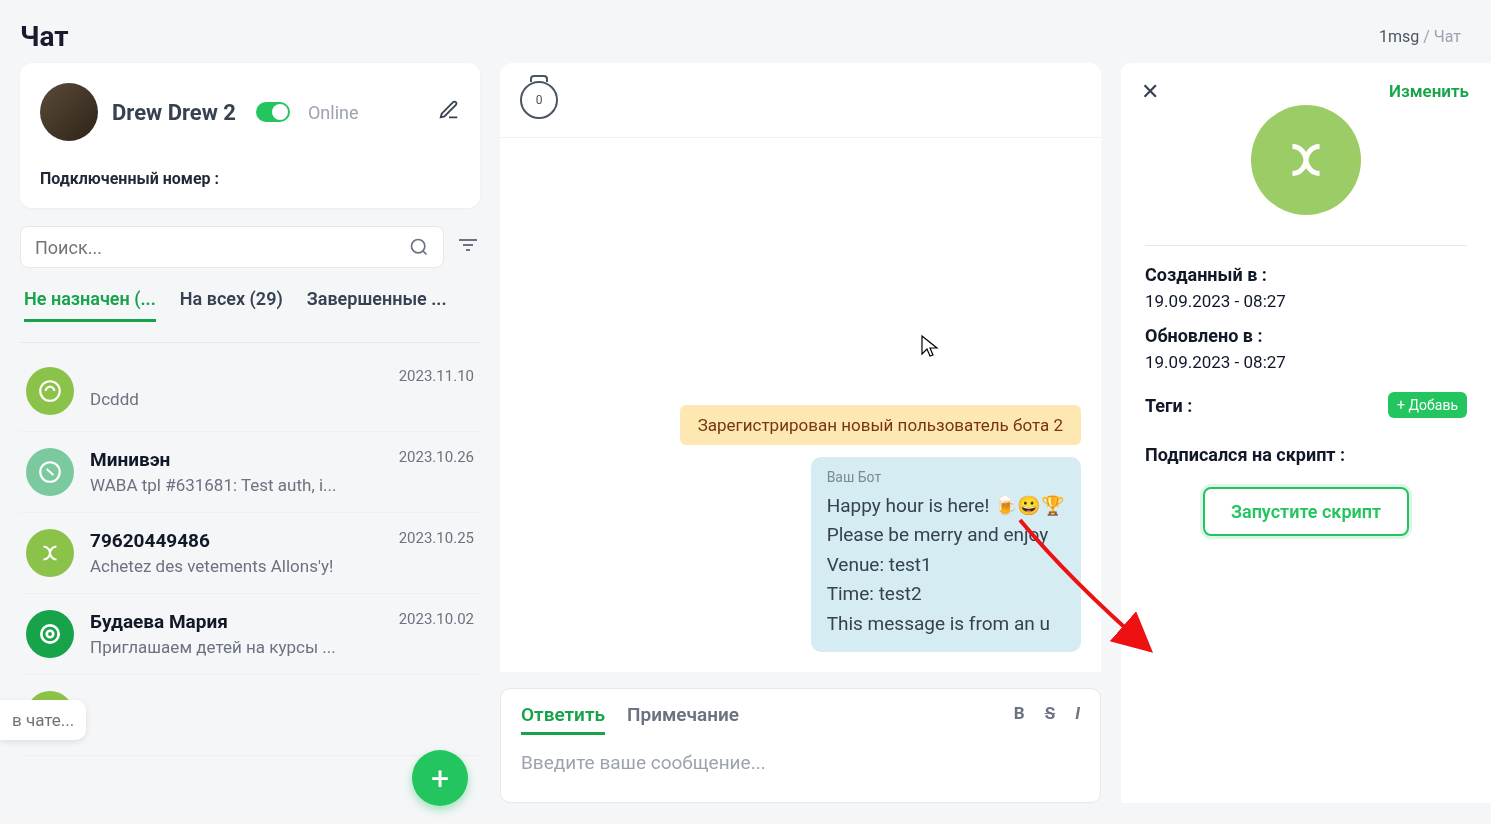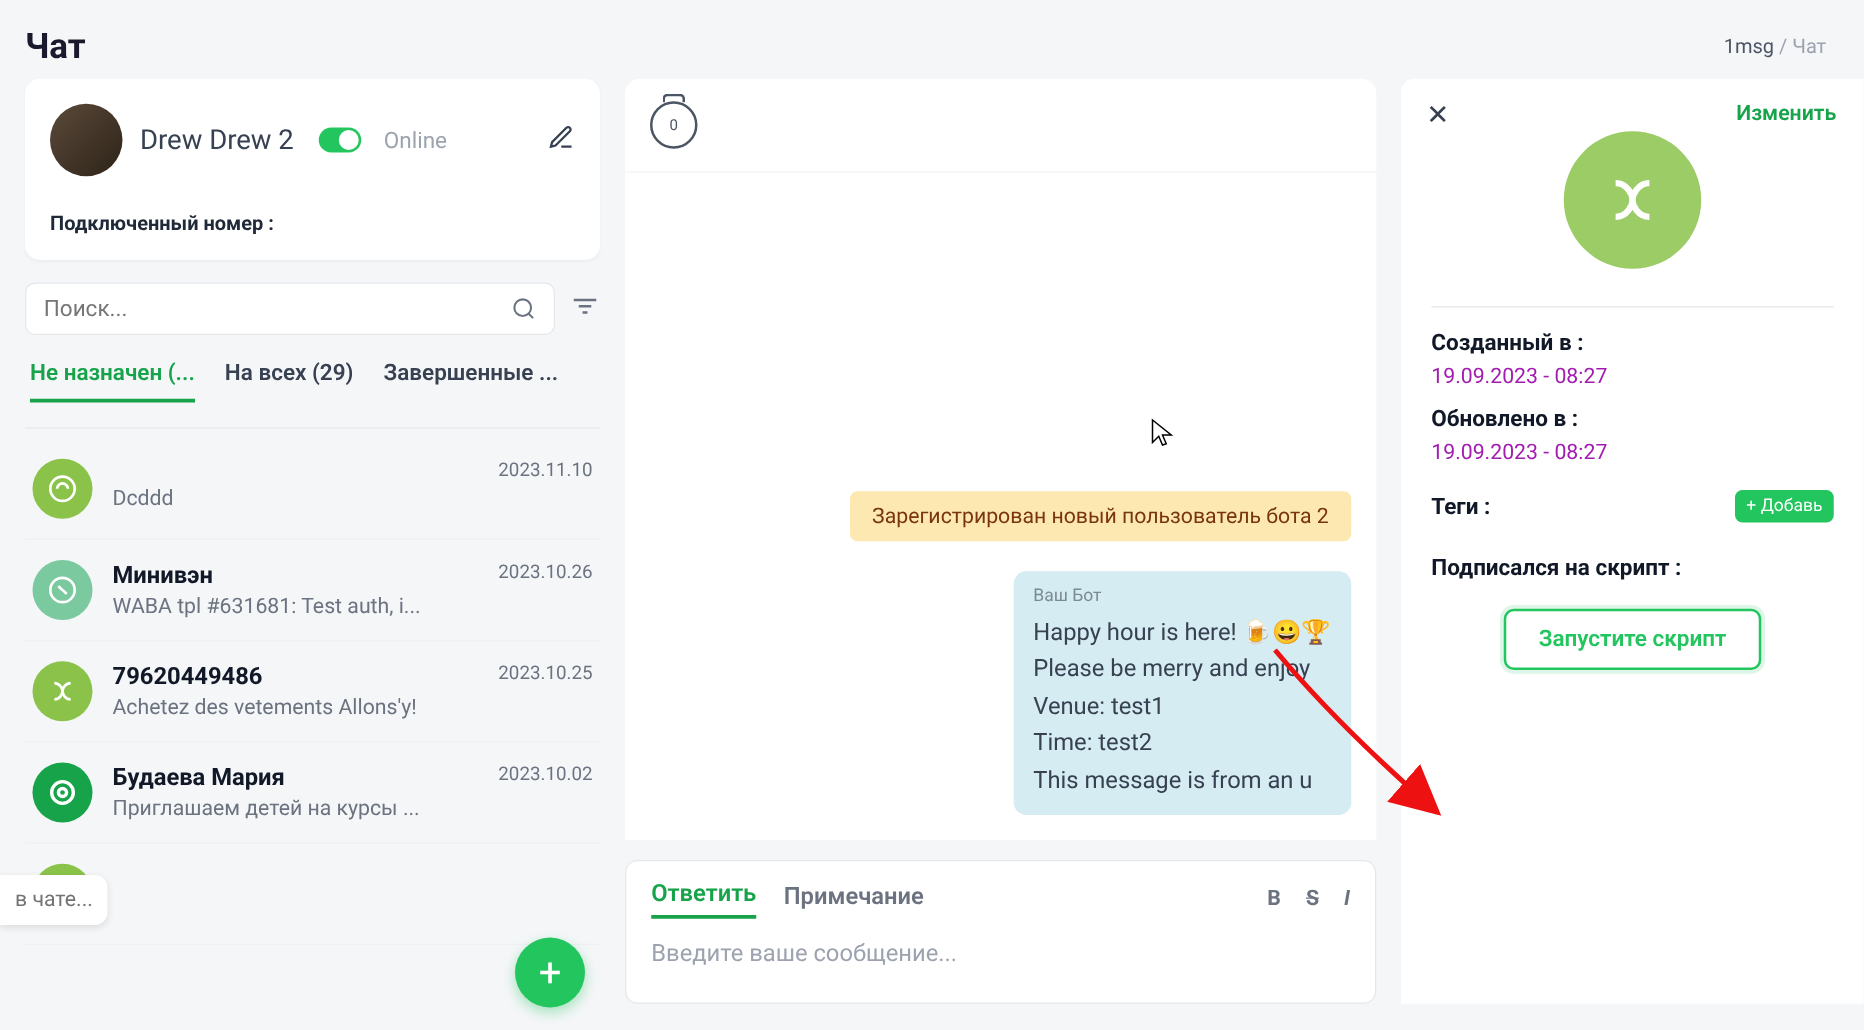--- a/index.html
+++ b/index.html
@@ -10,21 +10,21 @@
   .breadcrumb { font-size: 16px; color: #9ca3af; }
   .breadcrumb .active { color: #4b5563; }
   
   .main { display: flex; gap: 20px; padding: 0 0 0 20px; height: 740px; }
   
   
   .sidebar { width: 460px; display: flex; flex-direction: column; }
   .profile-card { background: #fff; border-radius: 12px; padding: 20px; margin-bottom: 18px; box-shadow: 0 1px 3px rgba(0,0,0,0.04); }
   .profile-top { display: flex; align-items: center; gap: 14px; }
   .avatar { width: 58px; height: 58px; border-radius: 50%; background: linear-gradient(135deg,#5b4a3a,#2d2318); flex-shrink: 0; }
-  .profile-name { font-size: 22px; font-weight: 400; color: #374151; }
+  .profile-name { font-size: 22px; font-weight: 700; color: #374151; }
   .toggle { width: 34px; height: 20px; background: #22c55e; border-radius: 10px; position: relative; margin-left: 6px; }
   .toggle::after { content: ''; position: absolute; right: 2px; top: 2px; width: 16px; height: 16px; background: #fff; border-radius: 50%; }
   .online-text { color: #9ca3af; font-size: 18px; margin-left: 4px; }
   .edit-icon { margin-left: auto; color: #374151; cursor: pointer; }
   .connected-num { font-size: 16px; font-weight: 700; color: #1f2937; margin-top: 28px; }
   
   .search-row { display: flex; gap: 12px; align-items: center; margin-bottom: 20px; }
   .search-box { flex: 1; background: #fff; border: 1px solid #e5e7eb; border-radius: 8px; height: 42px; display: flex; align-items: center; padding: 0 14px; }
   .search-box input { flex: 1; border: none; outline: none; font-size: 18px; color: #6b7280; }
   .filter-icon { color: #6b7280; cursor: pointer; }
@@ -46,42 +46,42 @@
   .chat-preview { font-size: 17px; color: #6b7280; margin-top: 4px; white-space: nowrap; overflow: hidden; text-overflow: ellipsis; }
   
   .fab { position: absolute; left: 412px; top: 750px; width: 56px; height: 56px; border-radius: 50%; background: #22c55e; color: #fff; display: flex; align-items: center; justify-content: center; font-size: 32px; box-shadow: 0 4px 10px rgba(34,197,94,0.4); cursor: pointer; }
   .chip-fragment { position: absolute; left: 0; top: 700px; background: #fff; padding: 10px 12px; border-radius: 0 10px 10px 0; font-size: 17px; color: #737373; box-shadow: 0 2px 6px rgba(0,0,0,0.1); }
   
   
   .center { flex: 1; display: flex; flex-direction: column; }
   .center-header { background: #fff; border-radius: 12px 12px 0 0; padding: 18px 20px; border-bottom: 1px solid #eef0f2; }
   .timer-badge { width: 38px; height: 38px; border: 2px solid #4b5563; border-radius: 50%; display: flex; align-items: center; justify-content: center; color: #4b5563; font-size: 12px; position: relative; }
   .timer-badge::before { content: ''; position: absolute; top: -8px; width: 14px; height: 5px; border: 2px solid #4b5563; border-bottom: none; border-radius: 4px 4px 0 0; }
-  .messages { flex: 1; background: #fff; padding: 20px; overflow: hidden; display: flex; flex-direction: column; justify-content: flex-end; gap: 24px; }
+  .messages { flex: 1; background: #fff; padding: 20px; overflow: hidden; display: flex; flex-direction: column; justify-content: flex-end; gap: 12px; }
   .sys-msg { background: #fde8b2; color: #78350f; padding: 10px 18px; border-radius: 6px; font-size: 17px; align-self: flex-end; max-width: 440px; white-space: nowrap; overflow: hidden; }
   .bot-msg { background: #d5ecf2; border-radius: 10px; padding: 10px 16px 14px; max-width: 320px; align-self: flex-end; font-size: 19px; color: #374151; line-height: 1.55; }
   .bot-label { font-size: 14px; color: #7b8a94; margin-bottom: 2px; }
   
   .composer { background: #fff; border: 1px solid #e5e7eb; border-radius: 10px; margin-top: 16px; padding: 14px 20px 28px; }
-  .composer-tabs { display: flex; gap: 22px; align-items: center; }
+  .composer-tabs { display: flex; gap: 22px; }
   .c-tab { font-size: 19px; font-weight: 600; color: #6b7280; padding-bottom: 6px; cursor: pointer; }
   .c-tab.active { color: #16a34a; border-bottom: 3px solid #16a34a; }
   .fmt { margin-left: auto; display: flex; gap: 20px; color: #6b7280; }
   .fmt span { cursor: pointer; font-size: 17px; }
   .composer-input { margin-top: 16px; font-size: 19px; color: #9ca3af; outline: none; }
   
   
   .right { width: 370px; background: #fff; border-radius: 10px 0 0 0; padding: 18px 24px; position: relative; }
   .close-x { font-size: 22px; color: #374151; cursor: pointer; position: absolute; top: 16px; left: 20px; }
   .edit-link { position: absolute; top: 18px; right: 22px; color: #16a34a; font-size: 17px; font-weight: 600; cursor: pointer; }
   .big-avatar { width: 110px; height: 110px; border-radius: 50%; background: #9ccc65; margin: 24px auto 30px; display: flex; align-items: center; justify-content: center; }
   .big-avatar svg { width: 54px; height: 54px; }
   .divider { height: 1px; background: #e5e7eb; margin: 10px 0 18px; }
   .info-label { font-size: 18px; font-weight: 700; color: #111827; margin-top: 14px; }
-  .info-value { font-size: 17px; color: #a21caf; margin-top: 6px; }
+  .info-value { font-size: 17px; color: #0f172a; margin-top: 6px; }
   .tag-row { display: flex; justify-content: space-between; align-items: center; margin-top: 20px; }
   .add-tag { background: #22c55e; color: #fff; font-size: 14px; padding: 5px 9px; border-radius: 6px; cursor: pointer; white-space: nowrap; }
   .script-btn { display: block; margin: 22px auto 0; border: 2px solid #22c55e; color: #22c55e; background: #fff; padding: 12px 26px; border-radius: 8px; font-size: 18px; font-weight: 600; cursor: pointer; box-shadow: 0 0 0 3px rgba(34,197,94,0.15); }
   
   .arrow-annot { position: absolute; left: 1010px; top: 510px; pointer-events: none; }
   .cursor-annot { position: absolute; left: 920px; top: 334px; pointer-events: none; }
 </style>
 </head>
 <body>
 

